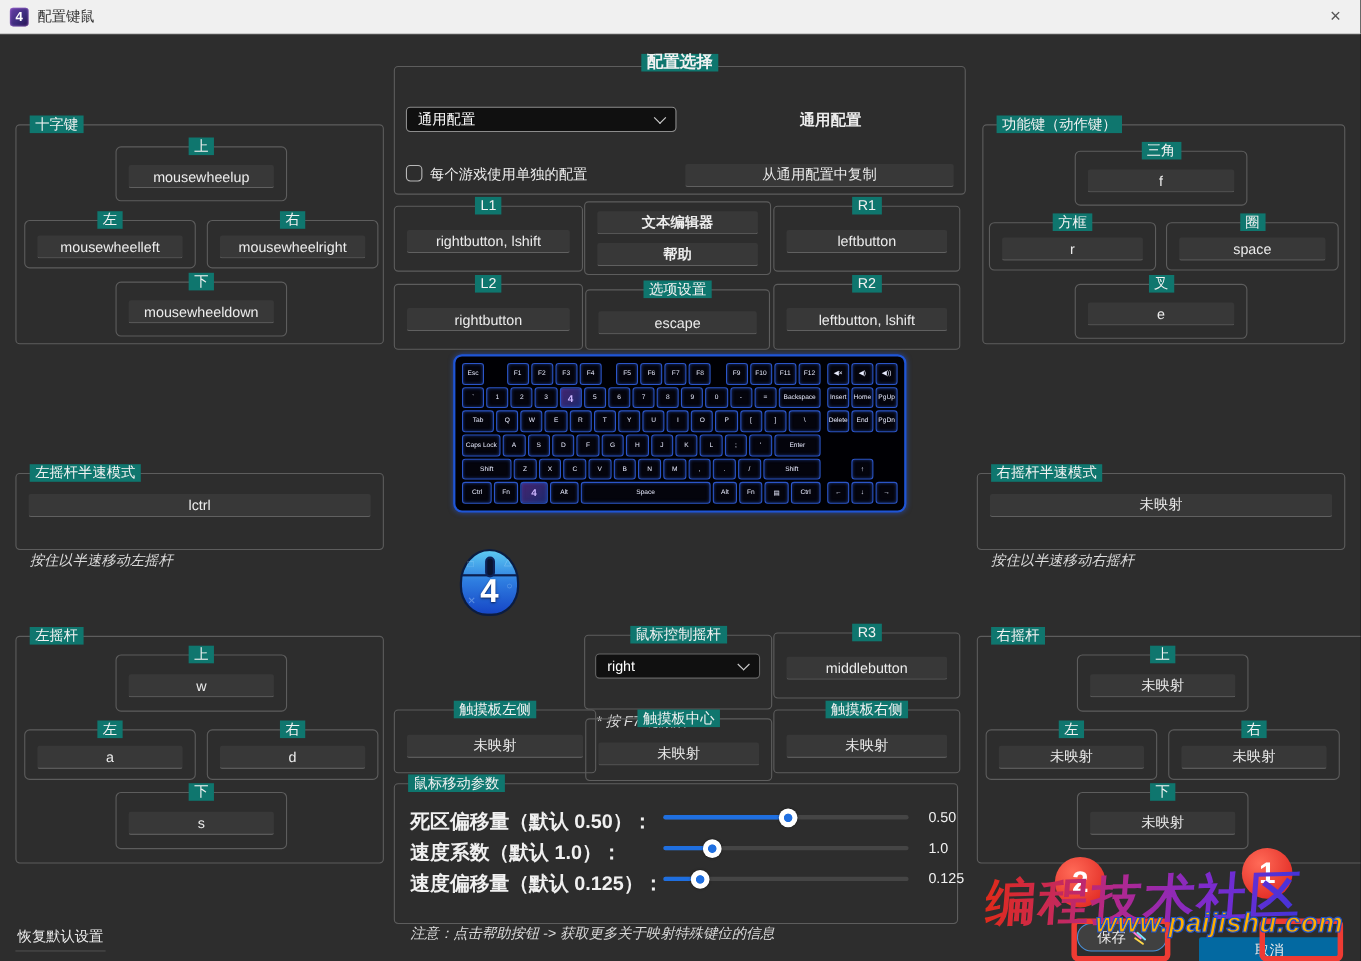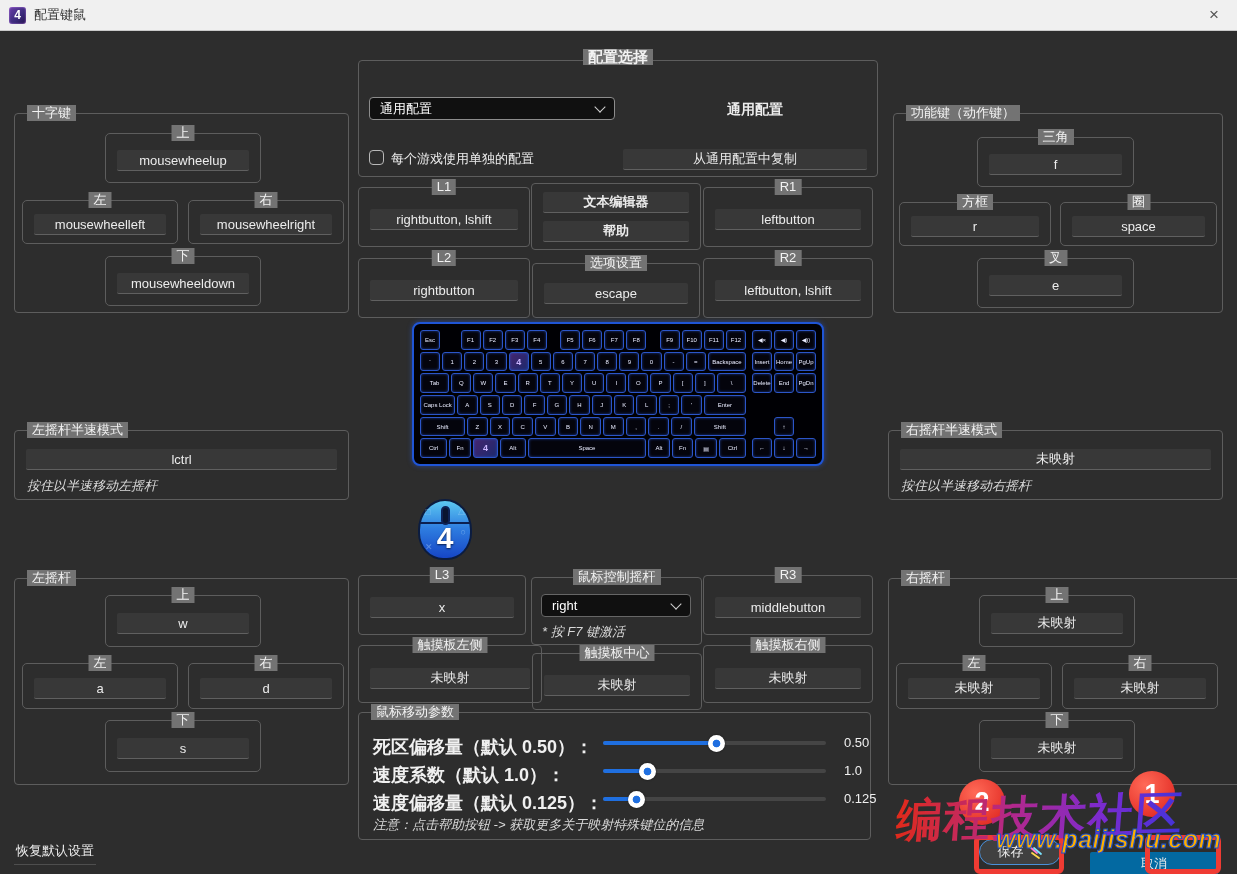--- a/index.html
+++ b/index.html
@@ -11,31 +11,31 @@
             display:flex;align-items:center;border-bottom:1px solid #c9c9c9;}
   .win-icon{width:17px;height:17px;margin:0 8px 0 9px;border-radius:3px;
             background:linear-gradient(135deg,#6a3fa8,#3a2a7a 60%,#24104d);
             color:#fff;font-size:12px;font-weight:bold;display:flex;align-items:center;justify-content:center;
             box-shadow:inset 0 0 2px #c98cf0;}
   .win-title{color:#333;font-size:13px;}
   .win-close{position:absolute;right:0;top:0;width:46px;height:29px;display:flex;align-items:center;
              justify-content:center;color:#555;font-size:17px;cursor:pointer;}
   
   .grp{position:absolute;border:1px solid #5d5d5d;border-radius:4px;box-sizing:border-box;}
-  .gtitle{position:absolute;top:-9px;background:#737373;padding:0 5px;font-size:13px;color:#f2f2f2;
+  .gtitle{position:absolute;top:-9px;background:#0f766e;padding:0 5px;font-size:13px;color:#f2f2f2;
           white-space:nowrap;line-height:16px;}
   .gtitle.center{left:50%;transform:translateX(-50%);}
   .gtitle.left{left:12px;}
   .gtitle.big{font-weight:bold;font-size:15px;top:-12px;}
   .kg{position:absolute;border:1px solid #5d5d5d;border-radius:5px;box-sizing:border-box;}
   .mapbtn{position:absolute;left:11px;right:11px;height:21px;background:#383838;border:none;
           border-bottom:1px solid #606060;border-radius:2px;color:#ececec;font-size:13px;
           display:flex;align-items:center;justify-content:center;font-family:inherit;cursor:pointer;
           white-space:nowrap;overflow:hidden;}
-  .hint{position:absolute;font-style:italic;color:#dadada;font-size:13px;white-space:nowrap;}
+  .hint{position:absolute;font-style:italic;color:#dadada;font-size:13px;white-space:nowrap;margin-top:24px;}
   
   .dd{position:absolute;background:#101010;border:1px solid #8c8c8c;border-radius:4px;color:#fff;
       font-size:13px;display:flex;align-items:center;justify-content:space-between;
       padding:0 10px;box-sizing:border-box;cursor:pointer;}
   .dd.dark{border-color:#666;}
   .chev{width:7px;height:7px;border-right:1.6px solid #cfcfcf;border-bottom:1.6px solid #cfcfcf;
         transform:rotate(45deg);margin-top:-4px;flex:0 0 auto;}
   .checkbox{position:absolute;width:15px;height:15px;border:1px solid #b8b8b8;border-radius:4px;
             background:transparent;box-sizing:border-box;cursor:pointer;}
   .boldlabel{font-weight:bold;font-size:14px;}
@@ -323,24 +323,20 @@
   <div class="mouse">
     <div class="mouse-split"></div>
     <div class="mouse-wheel"></div>
     <span class="mouse-deco" style="left:5px;top:6px;">□</span>
     <span class="mouse-deco" style="right:5px;top:5px;">△</span>
     <span class="mouse-deco" style="right:4px;top:26px;">○</span>
     <span class="mouse-deco" style="left:5px;bottom:6px;">✕</span>
     <div class="mouse-num">4</div>
   </div>
 
-  <div class="grp" style="left:358px;top:575px;width:168px;height:60px;">
-    <span class="gtitle center">L3</span>
-    <button class="mapbtn" style="top:21px;">x</button>
-  </div>
   <div class="grp" style="left:531px;top:577px;width:171px;height:68px;">
     <span class="gtitle center">鼠标控制摇杆</span>
     <div class="dd dark" style="left:9px;top:16px;width:150px;height:23px;">
       <span>right</span>
       <span class="chev"></span>
     </div>
     <span class="hint" style="left:10px;top:45px;">* 按 F7 键激活</span>
   </div>
   <div class="grp" style="left:703px;top:575px;width:170px;height:60px;">
     <span class="gtitle center">R3</span>

